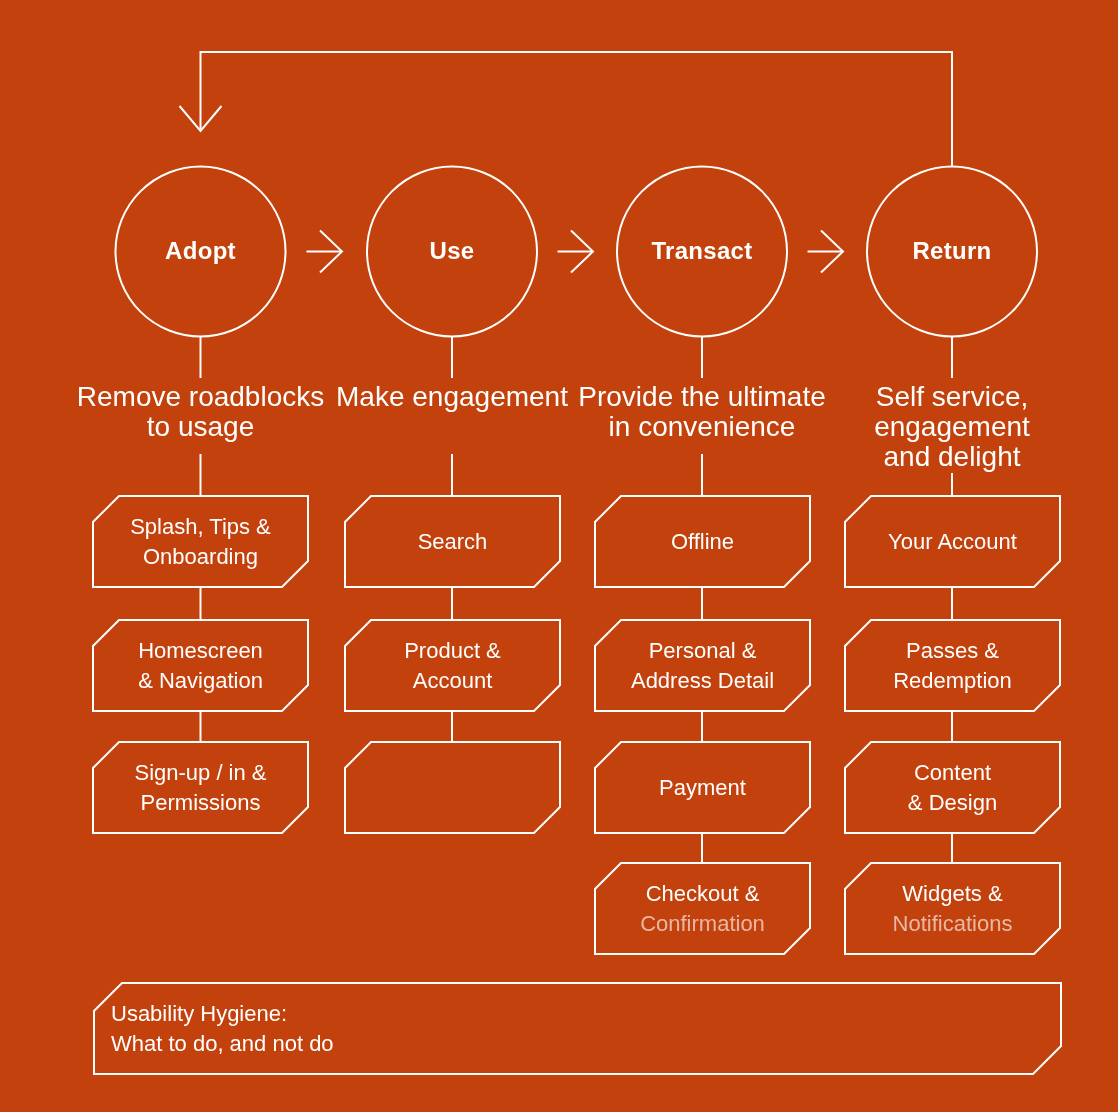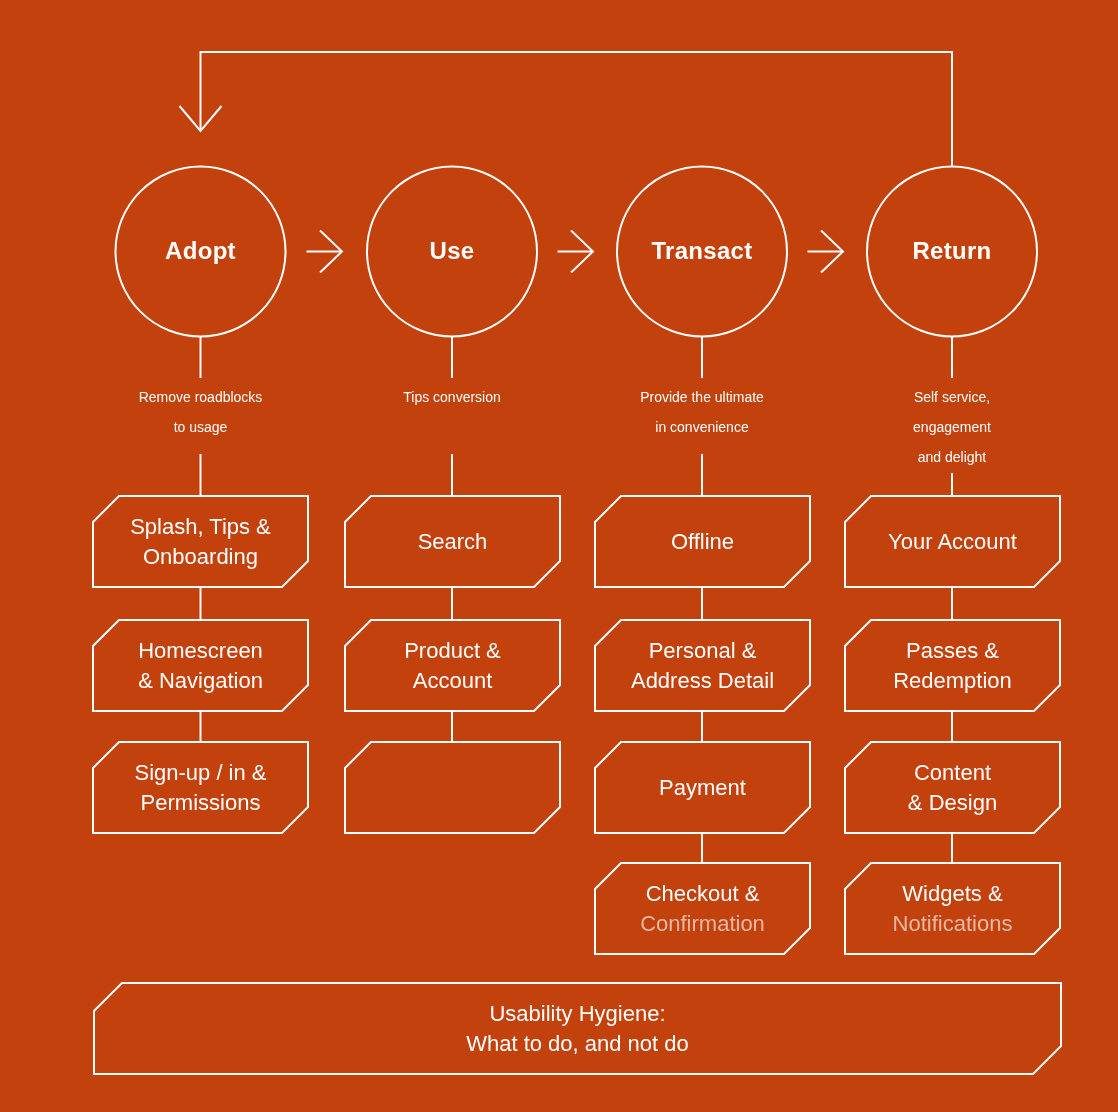--- a/index.html
+++ b/index.html
@@ -14,33 +14,33 @@
   #wires{position:absolute;left:0;top:0;width:1118px;height:1112px;}
   .abs{position:absolute;}
   .circle-label{
     display:flex;align-items:center;justify-content:center;
     width:170px;height:170px;top:166px;
     font-size:24px;font-weight:bold;letter-spacing:.3px;
     text-align:center;
   }
   .desc{
     top:382px;width:260px;
-    font-size:14px;line-height:30px;
+    font-size:28px;line-height:30px;
     text-align:center;font-weight:400;
   }
   .desc span{display:block;}
   .step-text{
     width:215px;height:91px;
     display:flex;flex-direction:column;align-items:center;justify-content:center;
     font-size:22px;line-height:30px;text-align:center;
   }
   .footer-text{
     left:94px;top:983px;width:967px;height:91px;
-    display:flex;flex-direction:column;align-items:center;justify-content:center;
-    font-size:22px;line-height:30px;text-align:center;
+    display:flex;flex-direction:column;align-items:flex-start;justify-content:center;
+    font-size:22px;line-height:30px;text-align:center;padding-left:17px;
   }
   .muted{color:rgba(255,255,255,0.62);}
   svg *{vector-effect:non-scaling-stroke;}
 </style>
 </head>
 <body>
 
 <div id="canvas">
 
   <svg id="wires" viewBox="0 0 1118 1112" xmlns="http://www.w3.org/2000/svg" fill="none" stroke="#ffffff" stroke-width="2">
@@ -121,21 +121,21 @@
     </div>
   <div class="abs circle-label" style="left:867px">
       <span>Return</span>
     </div>
 
   <div class="abs desc" style="left:70.5px">
     <span>Remove roadblocks</span>
     <span>to usage</span>
   </div>
   <div class="abs desc" style="left:322px">
-    <span>Tips conversion</span>
+    <span>Make engagement</span>
   </div>
   <div class="abs desc" style="left:572px">
     <span>Provide the ultimate</span>
     <span>in convenience</span>
   </div>
   <div class="abs desc" style="left:822px">
     <span>Self service,</span>
     <span>engagement</span>
     <span>and delight</span>
   </div>

